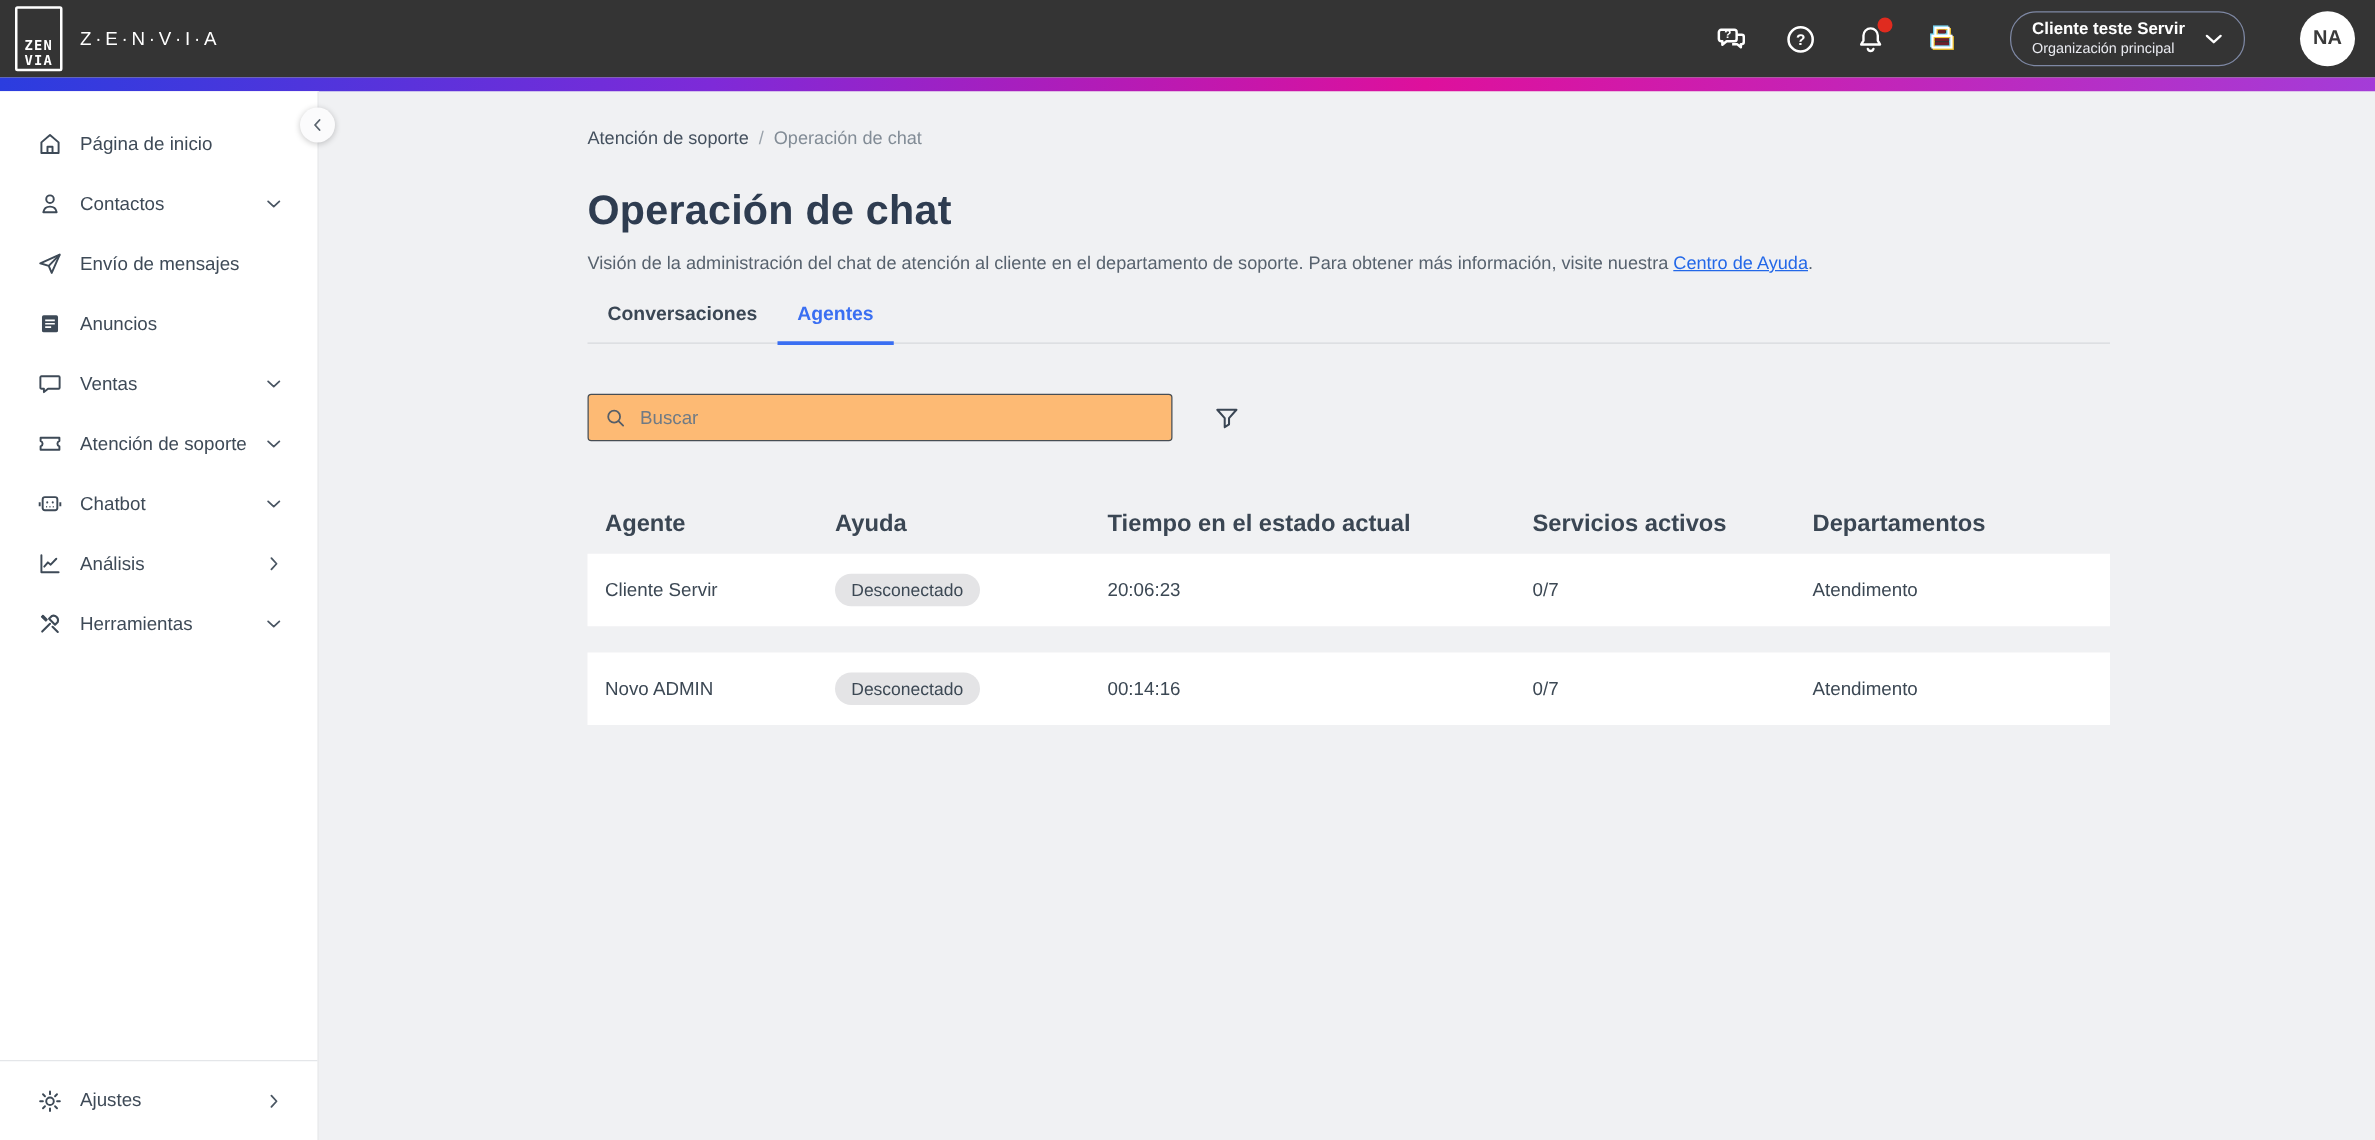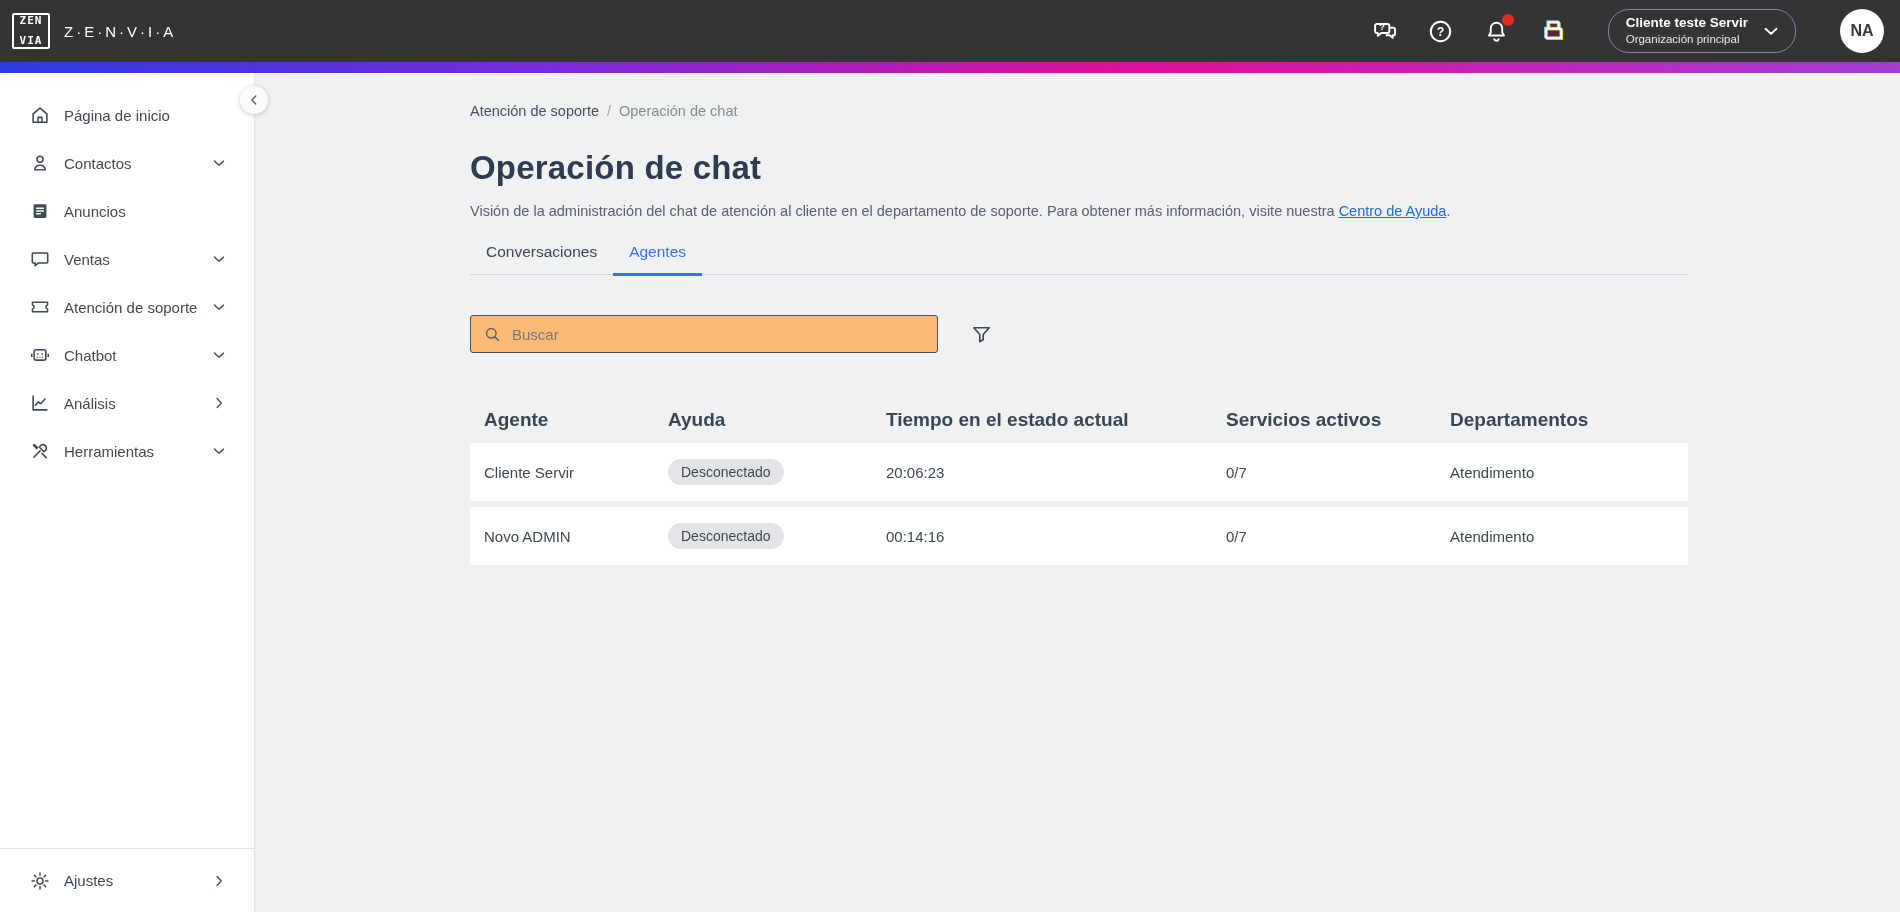--- a/index.html
+++ b/index.html
@@ -12,22 +12,22 @@
   }
   .screen { width:1900px; height:912px; display:flex; flex-direction:column; }
 
   
   .topbar {
     height:62px; background:#343434; display:flex; align-items:center;
     padding:0 16px 0 12px; flex:0 0 auto;
   }
   .brand { display:flex; align-items:center; gap:14px; }
   .logo-box {
-    width:38px; height:36px; border:2px solid #fff; display:flex; flex-direction:column;
-    align-items:center; justify-content:space-between; color:#fff; font-weight:bold;
+    width:38px; height:52px; border:2px solid #fff; display:flex; flex-direction:column;
+    align-items:center; justify-content:flex-end; color:#fff; font-weight:bold;
     font-size:11px; line-height:12px; letter-spacing:1px; border-radius:2px;
     font-family:"DejaVu Sans Mono", monospace;
   }
   .brand-text { color:#fff; font-size:15px; letter-spacing:3px; font-weight:500; }
   .top-spacer { flex:1; }
   .top-actions { display:flex; align-items:center; gap:26px; }
   .icon-btn { position:relative; background:none; border:none; cursor:pointer; width:30px; height:30px;
     display:flex; align-items:center; justify-content:center; }
   .badge-dot {
     position:absolute; top:-2px; right:-2px; width:12px; height:12px;
@@ -86,21 +86,21 @@
   .crumb-sep { color:#9aa2ab; }
   .crumb-current { color:#828c96; }
 
   .page-title { margin-top:30px; font-size:33px; font-weight:bold; color:#2e3c50; letter-spacing:.2px; }
 
   .page-desc { margin-top:16px; font-size:14.5px; color:#57626e; }
   .page-desc a { color:#2368e8; text-decoration:underline; cursor:pointer; }
 
   .tabs { margin-top:24px; display:flex; border-bottom:1px solid #d6d9dd; }
   .tab {
-    padding:0 16px 13px; font-size:15.5px; font-weight:400; cursor:pointer; background:none; border:none;
+    padding:0 16px 13px; font-size:15.5px; font-weight:700; cursor:pointer; background:none; border:none;
     color:#3a4654; position:relative; font-family:inherit;
   }
   .tab.active { color:#3a6ff2; }
   .tab.active::after {
     content:""; position:absolute; left:0; right:0; bottom:-2px; height:3px; background:#3a6ff2;
   }
 
   .search-row { margin-top:40px; display:flex; align-items:center; }
   .search-box {
     width:468px; height:38px; background:#fdba74; border:1px solid #474e54; border-radius:3px;
@@ -111,21 +111,21 @@
   }
   .search-box input::placeholder { color:#6f7a85; opacity:1; }
   .filter-btn { background:none; border:none; cursor:pointer; margin-left:32px; display:flex; }
 
   .table { margin-top:52px; }
   .thead, .trow {
     display:grid; grid-template-columns:184px 218px 340px 224px 1fr; align-items:center;
   }
   .thead { height:30px; margin-bottom:8px; }
   .th { font-size:19px; font-weight:bold; color:#3a4653; padding-left:14px; }
-  .trow { background:#fff; height:58px; margin-bottom:6px; }
+  .trow { background:#fff; height:58px; margin-bottom:21px; }
   .td { font-size:15px; color:#3c4854; padding-left:14px; }
   .status-pill {
     display:inline-block; background:#e4e4e6; border-radius:14px; padding:5px 13px;
     font-size:14px; color:#3c4854;
   }
 
   svg { display:block; }
 </style>
 </head>
 <body>
@@ -240,20 +240,29 @@
             </svg>
           </span>
           <span class="lbl">Contactos</span>
           <span class="chev">
             <svg width="18" height="18" viewBox="0 0 24 24" fill="none" stroke="#4a5663" stroke-width="1.9" stroke-linecap="round" stroke-linejoin="round">
                 <polyline points="6 9.5 12 15 18 9.5"></polyline>
               </svg>
           </span>
         </div>
 
+        <div class="side-item">
+          <span>
+            <svg width="22" height="22" viewBox="0 0 24 24" fill="none" stroke="#3e4a57" stroke-width="1.7" stroke-linejoin="round">
+              <path d="M3.5 11.6 20.5 4l-7 16-2.6-6.2z"></path>
+              <path d="M10.9 13.8 20.5 4"></path>
+            </svg>
+          </span>
+          <span class="lbl">Envío de mensajes</span>
+        </div>
 
         <div class="side-item">
           <span>
             <svg width="22" height="22" viewBox="0 0 24 24">
               <rect x="5" y="4.5" width="14" height="15" rx="1.5" fill="#3e4a57"></rect>
               <path d="M7.8 9h8.4M7.8 12h8.4M7.8 15h5.2" stroke="#fff" stroke-width="1.5"></path>
             </svg>
           </span>
           <span class="lbl">Anuncios</span>
         </div>

